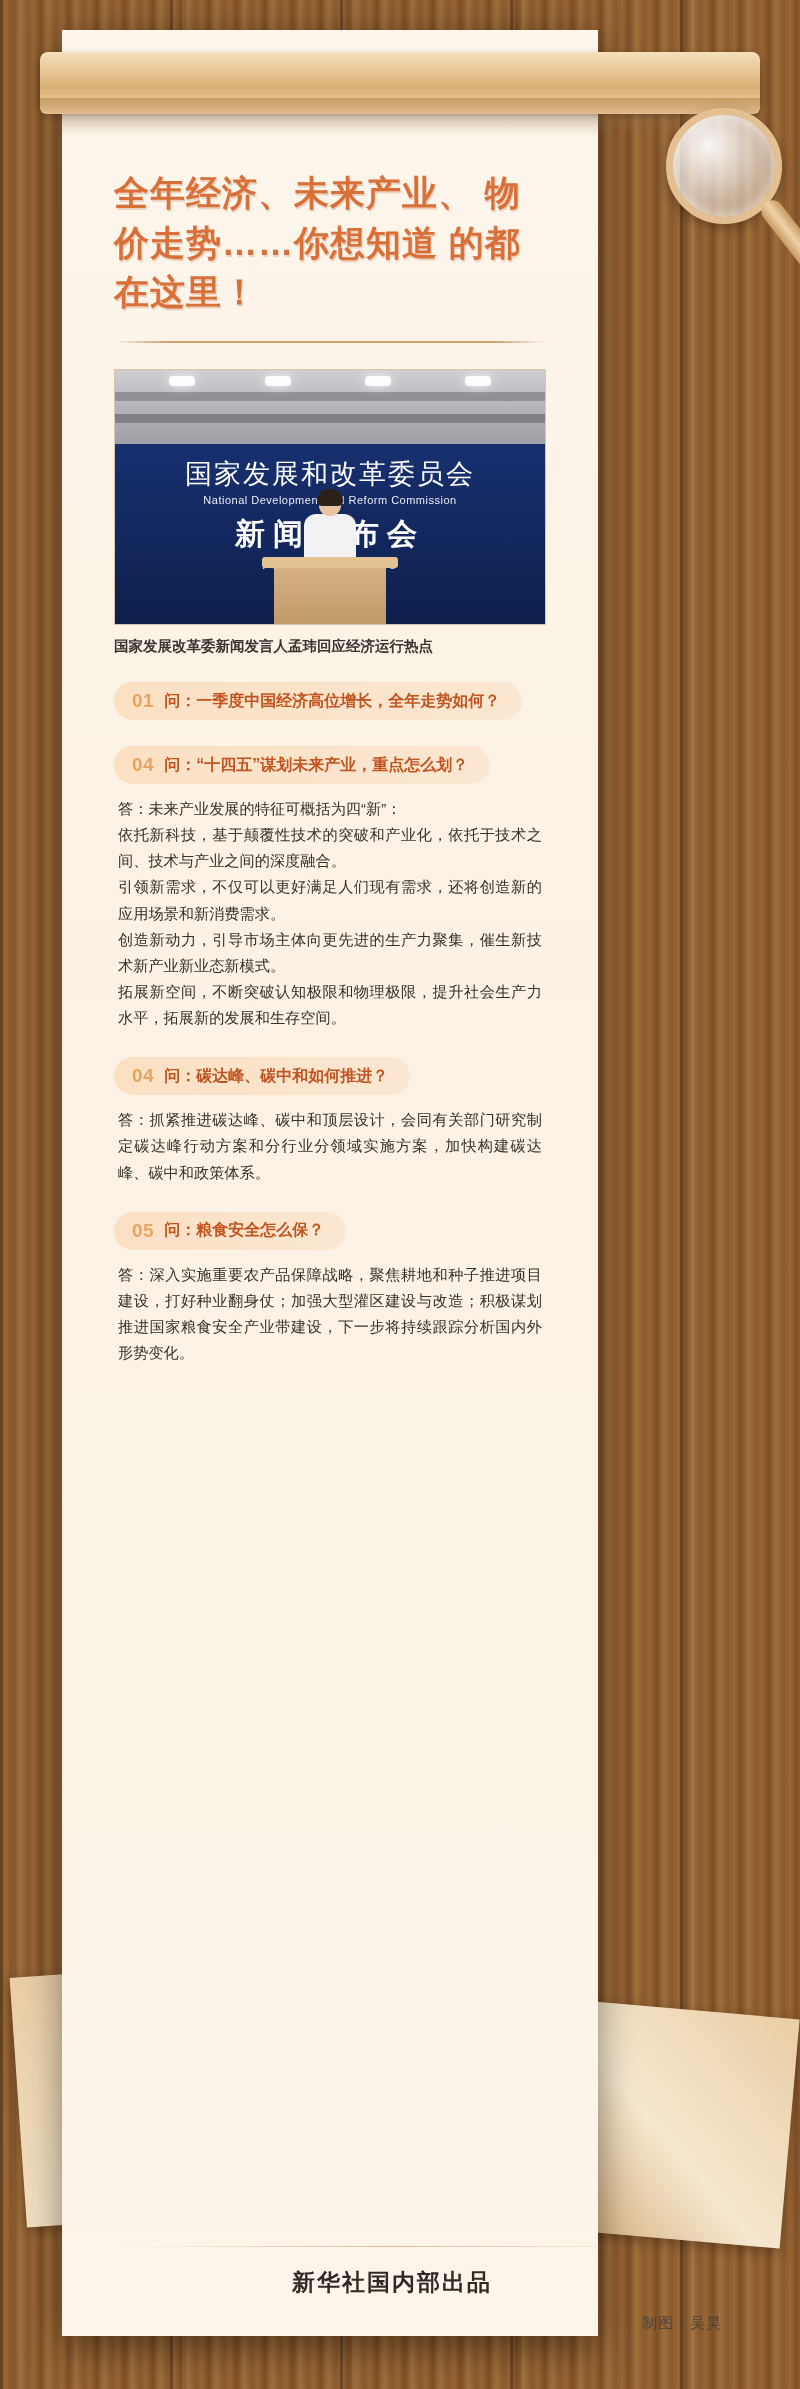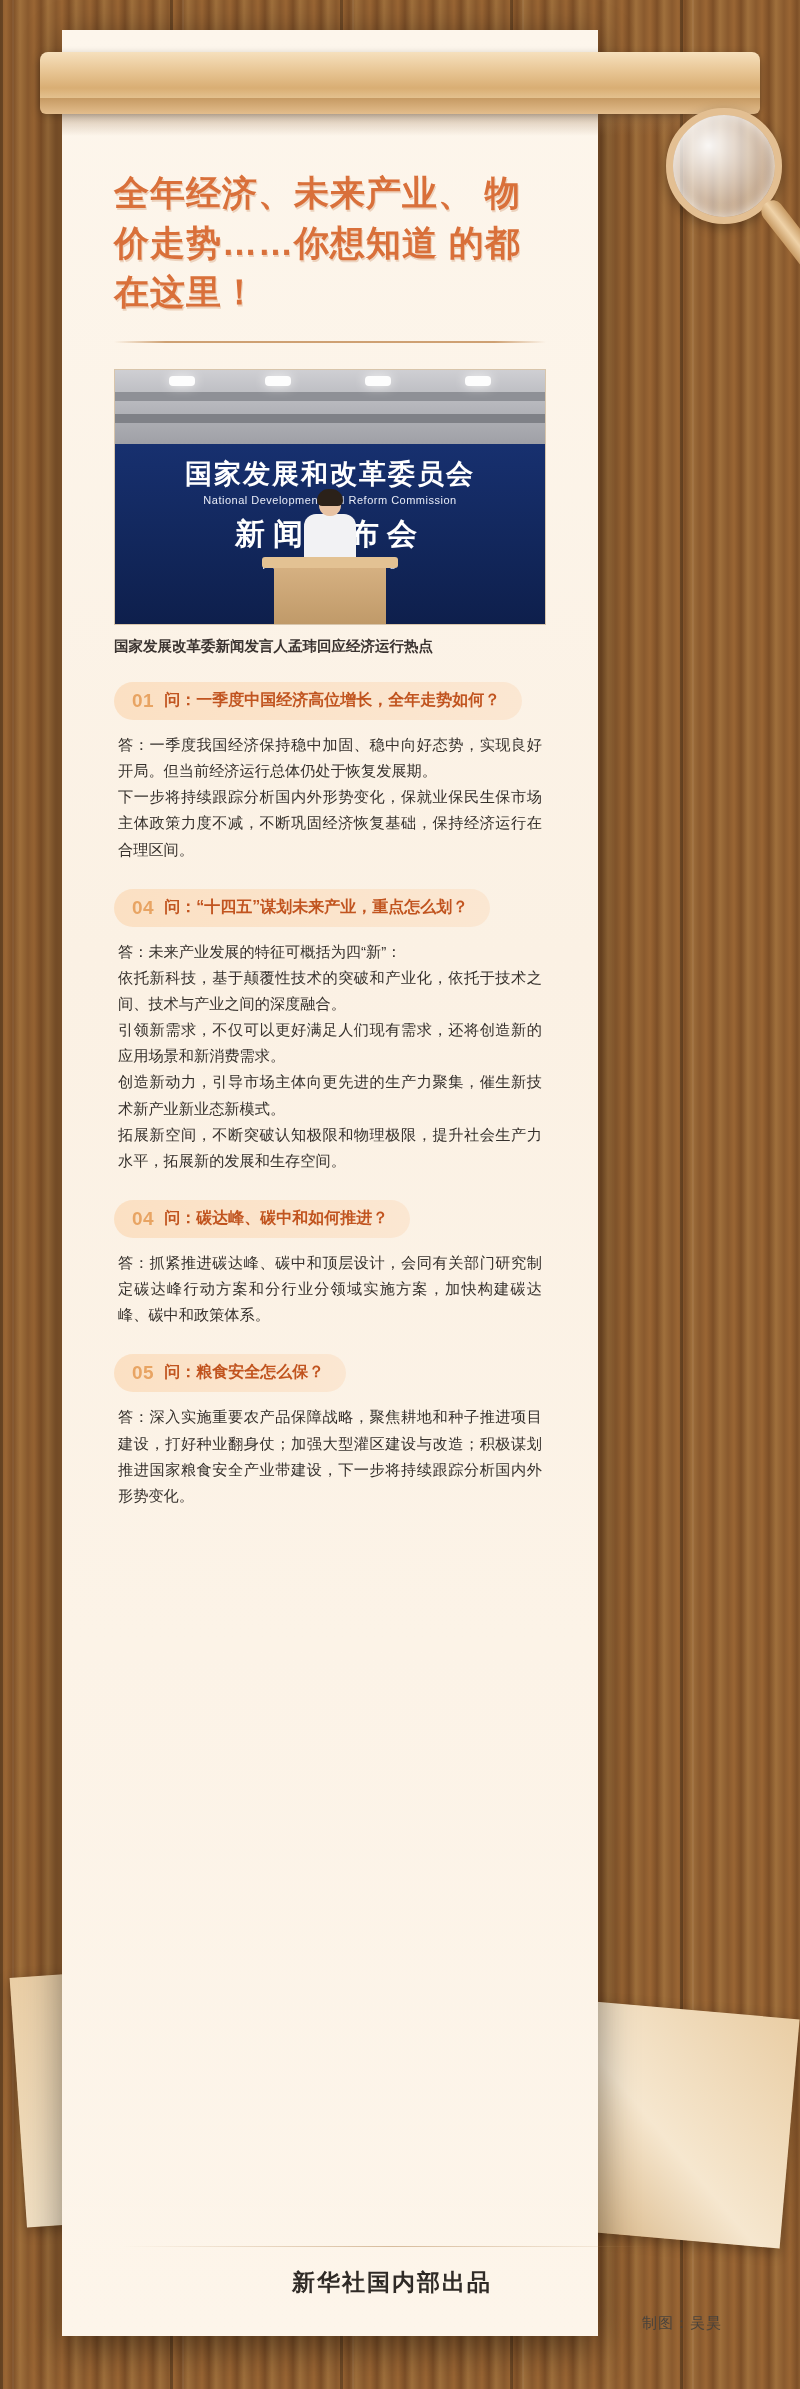--- a/index.html
+++ b/index.html
@@ -144,21 +144,21 @@
     top: 6px;
   }
   .stage {
     position: absolute; left: 0; right: 0; top: 74px; bottom: 0;
     background: linear-gradient(180deg, #17306f 0%, #12275c 55%, #0e1f4c 100%);
   }
   .backdrop-text {
     position: absolute; left: 0; right: 0; top: 12px;
     text-align: center; color: #fff;
   }
-  .bd-cn1 { font-size: 27px; font-weight: bold; letter-spacing: 2px; }
+  .bd-cn1 { font-size: 27px; font-weight: normal; letter-spacing: 2px; }
   .bd-en1 { font-size: 11px; letter-spacing: .5px; margin-top: 2px; color: #e8ecf7; }
   .bd-cn2 { font-size: 30px; font-weight: bold; letter-spacing: 8px; margin-top: 8px; }
   .bd-en2 { font-size: 13px; letter-spacing: 2px; margin-top: 2px; color: #dfe5f3; }
   .speaker {
     position: absolute; left: 50%; transform: translateX(-50%);
     bottom: 46px; width: 54px; height: 86px;
   }
   .speaker .head {
     position: absolute; left: 50%; transform: translateX(-50%); top: 0;
     width: 22px; height: 24px; border-radius: 50% 50% 45% 45%;
@@ -188,20 +188,21 @@
     text-align: left;
     font-size: 14.5px;
     font-weight: bold;
     color: #3a3330;
   }
 
   
   .qa { margin-top: 26px; }
   .qa-head {
     display: inline-flex;
+    align-items: center;
     gap: 10px;
     background: linear-gradient(90deg, #fbe0c3, #fbe7d2);
     border-radius: 20px;
     padding: 8px 22px 8px 18px;
     max-width: 100%;
   }
   .qa-num {
     font-size: 19px;
     font-weight: bold;
     color: #e8a463;
@@ -284,22 +285,20 @@
         </div>
       </div>
       <div class="photo-caption">国家发展改革委新闻发言人孟玮回应经济运行热点</div>
     </div>
 
     <div class="qa">
       <div class="qa-head">
         <span class="qa-num">01</span>
         <span class="qa-q">问：一季度中国经济高位增长，全年走势如何？</span>
       </div>
-      <div class="qa-a">答：一季度我国经济保持稳中加固、稳中向好态势，实现良好开局。但当前经济运行总体仍处于恢复发展期。
-下一步将持续跟踪分析国内外形势变化，保就业保民生保市场主体政策力度不减，不断巩固经济恢复基础，保持经济运行在合理区间。</div>
     </div>
 
     <div class="qa">
       <div class="qa-head">
         <span class="qa-num">04</span>
         <span class="qa-q">问：“十四五”谋划未来产业，重点怎么划？</span>
       </div>
       <div class="qa-a">答：未来产业发展的特征可概括为四“新”：
 依托新科技，基于颠覆性技术的突破和产业化，依托于技术之间、技术与产业之间的深度融合。
 引领新需求，不仅可以更好满足人们现有需求，还将创造新的应用场景和新消费需求。

